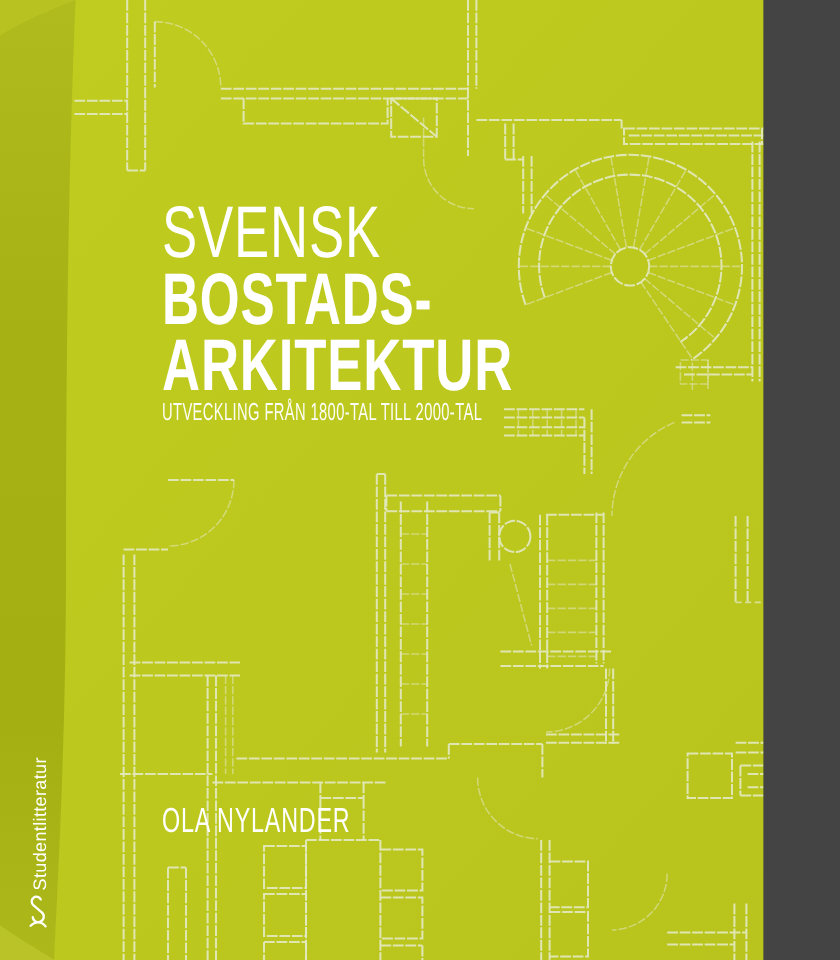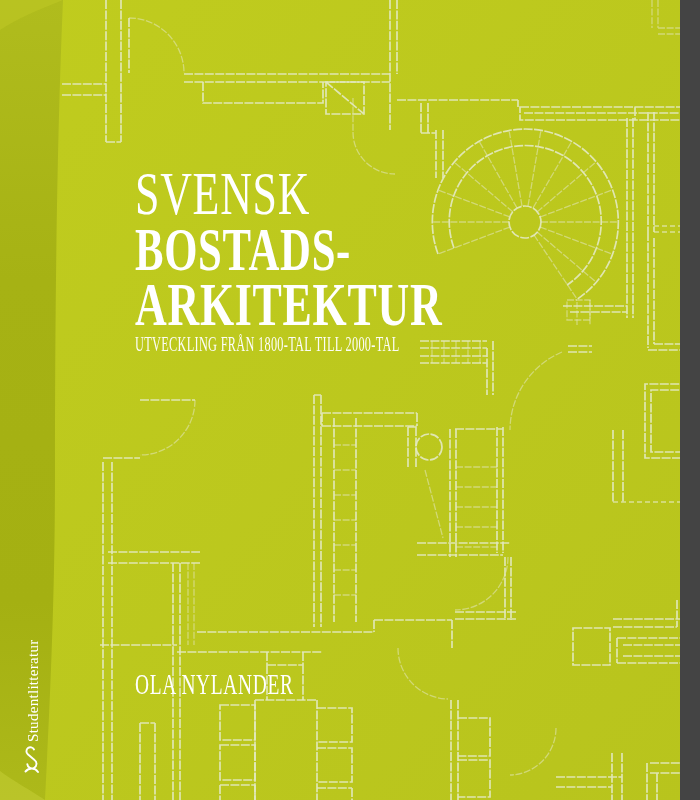--- a/index.html
+++ b/index.html
@@ -1,19 +1,20 @@
 <!DOCTYPE html>
 <html><head>
 <meta charset="utf-8">
 <style>
   html,body { margin:0; padding:0; background:#444; }
   .cover {
-    position:relative; width:680px; height:800px; overflow:hidden;
+    position:relative; width:600px; height:800px; overflow:hidden;
     background:#bcc81d;
-    font-family:Liberation Serif, serif;
+    font-family:Liberation Sans, sans-serif;
+    padding-left:36px;
   }
   svg.plan { position:absolute; left:0; top:0; width:700px; height:800px; display:block; }
 
   .w  { stroke:#e3e8bf; stroke-width:1.7; fill:none; opacity:.92; stroke-dasharray:9 1.4; }
   .f  { stroke:#e3e8bf; stroke-width:1.3; fill:none; opacity:.55; stroke-dasharray:7 1.6; }
   .dd { stroke:#e3e8bf; stroke-width:1.5; fill:none; opacity:.75; stroke-dasharray:5 3; }
 
   .txt { position:absolute; color:#ffffff; white-space:nowrap; transform-origin:0 0; line-height:1; }
   .l1 { left:135px; top:163px; font-size:61px; font-weight:400; letter-spacing:1px; transform:scaleX(.72); }
   .l2 { left:135px; top:219px; font-size:61px; font-weight:700; letter-spacing:1px; transform:scaleX(.70); }

